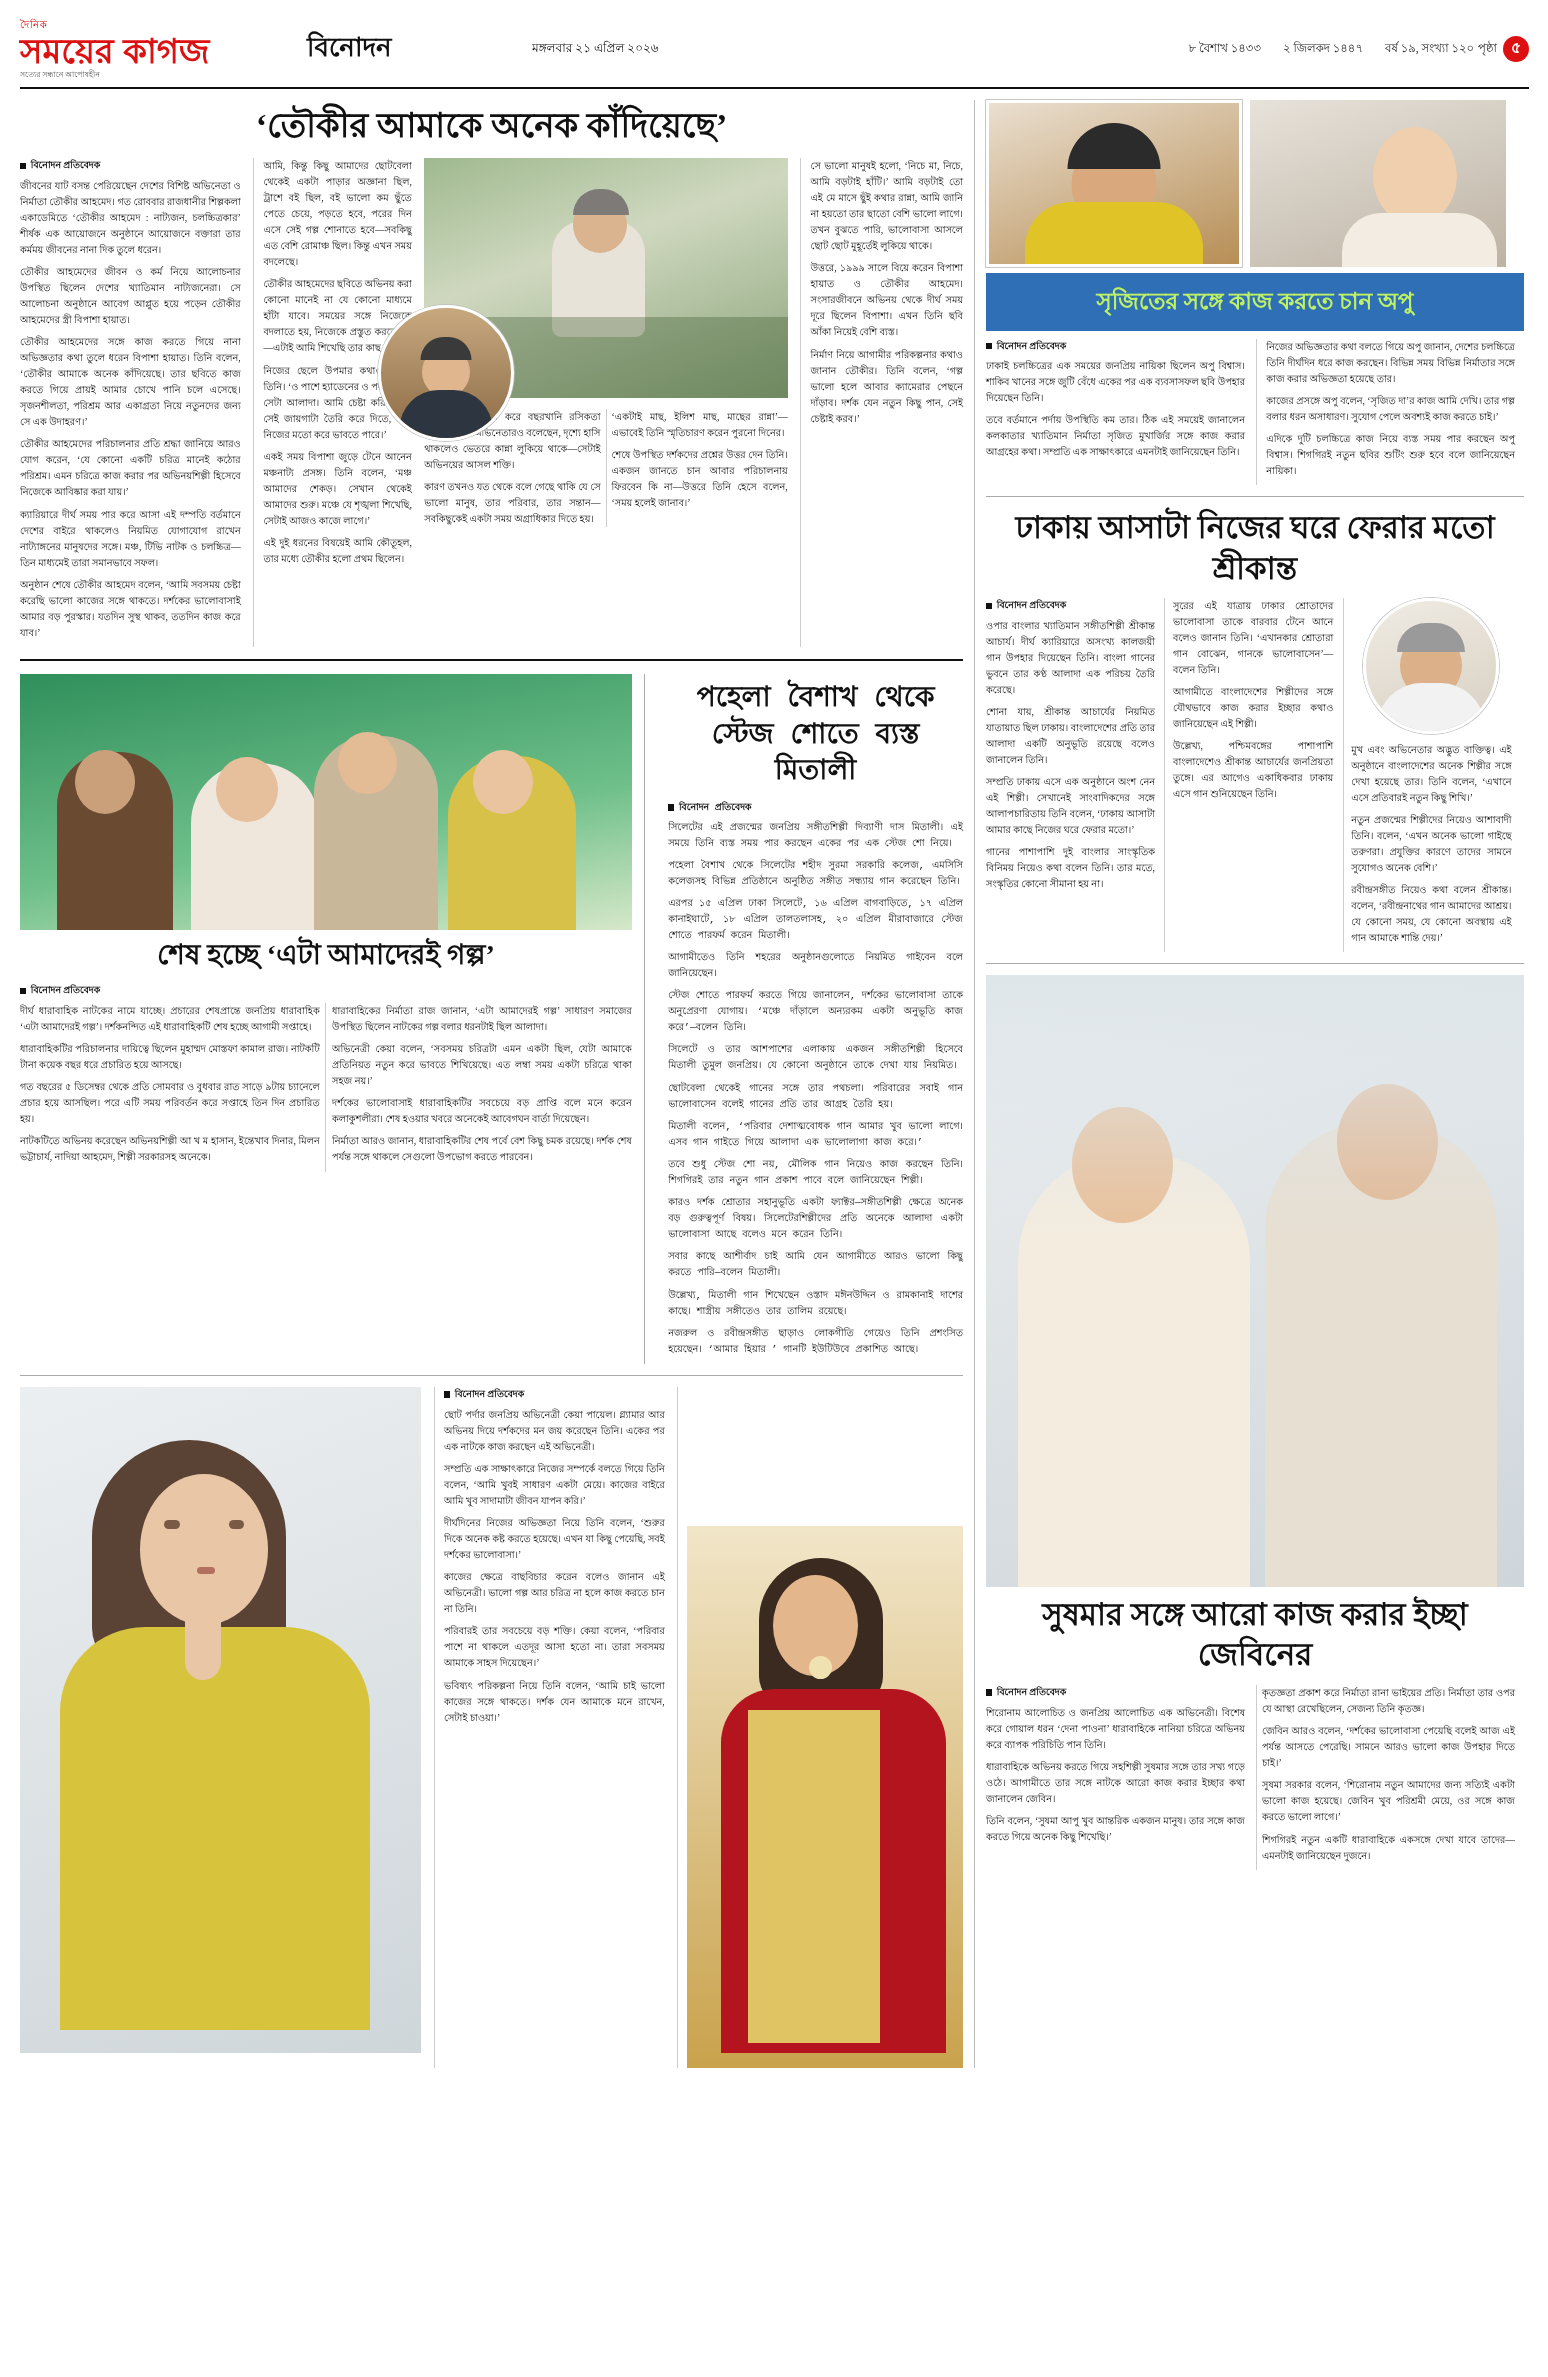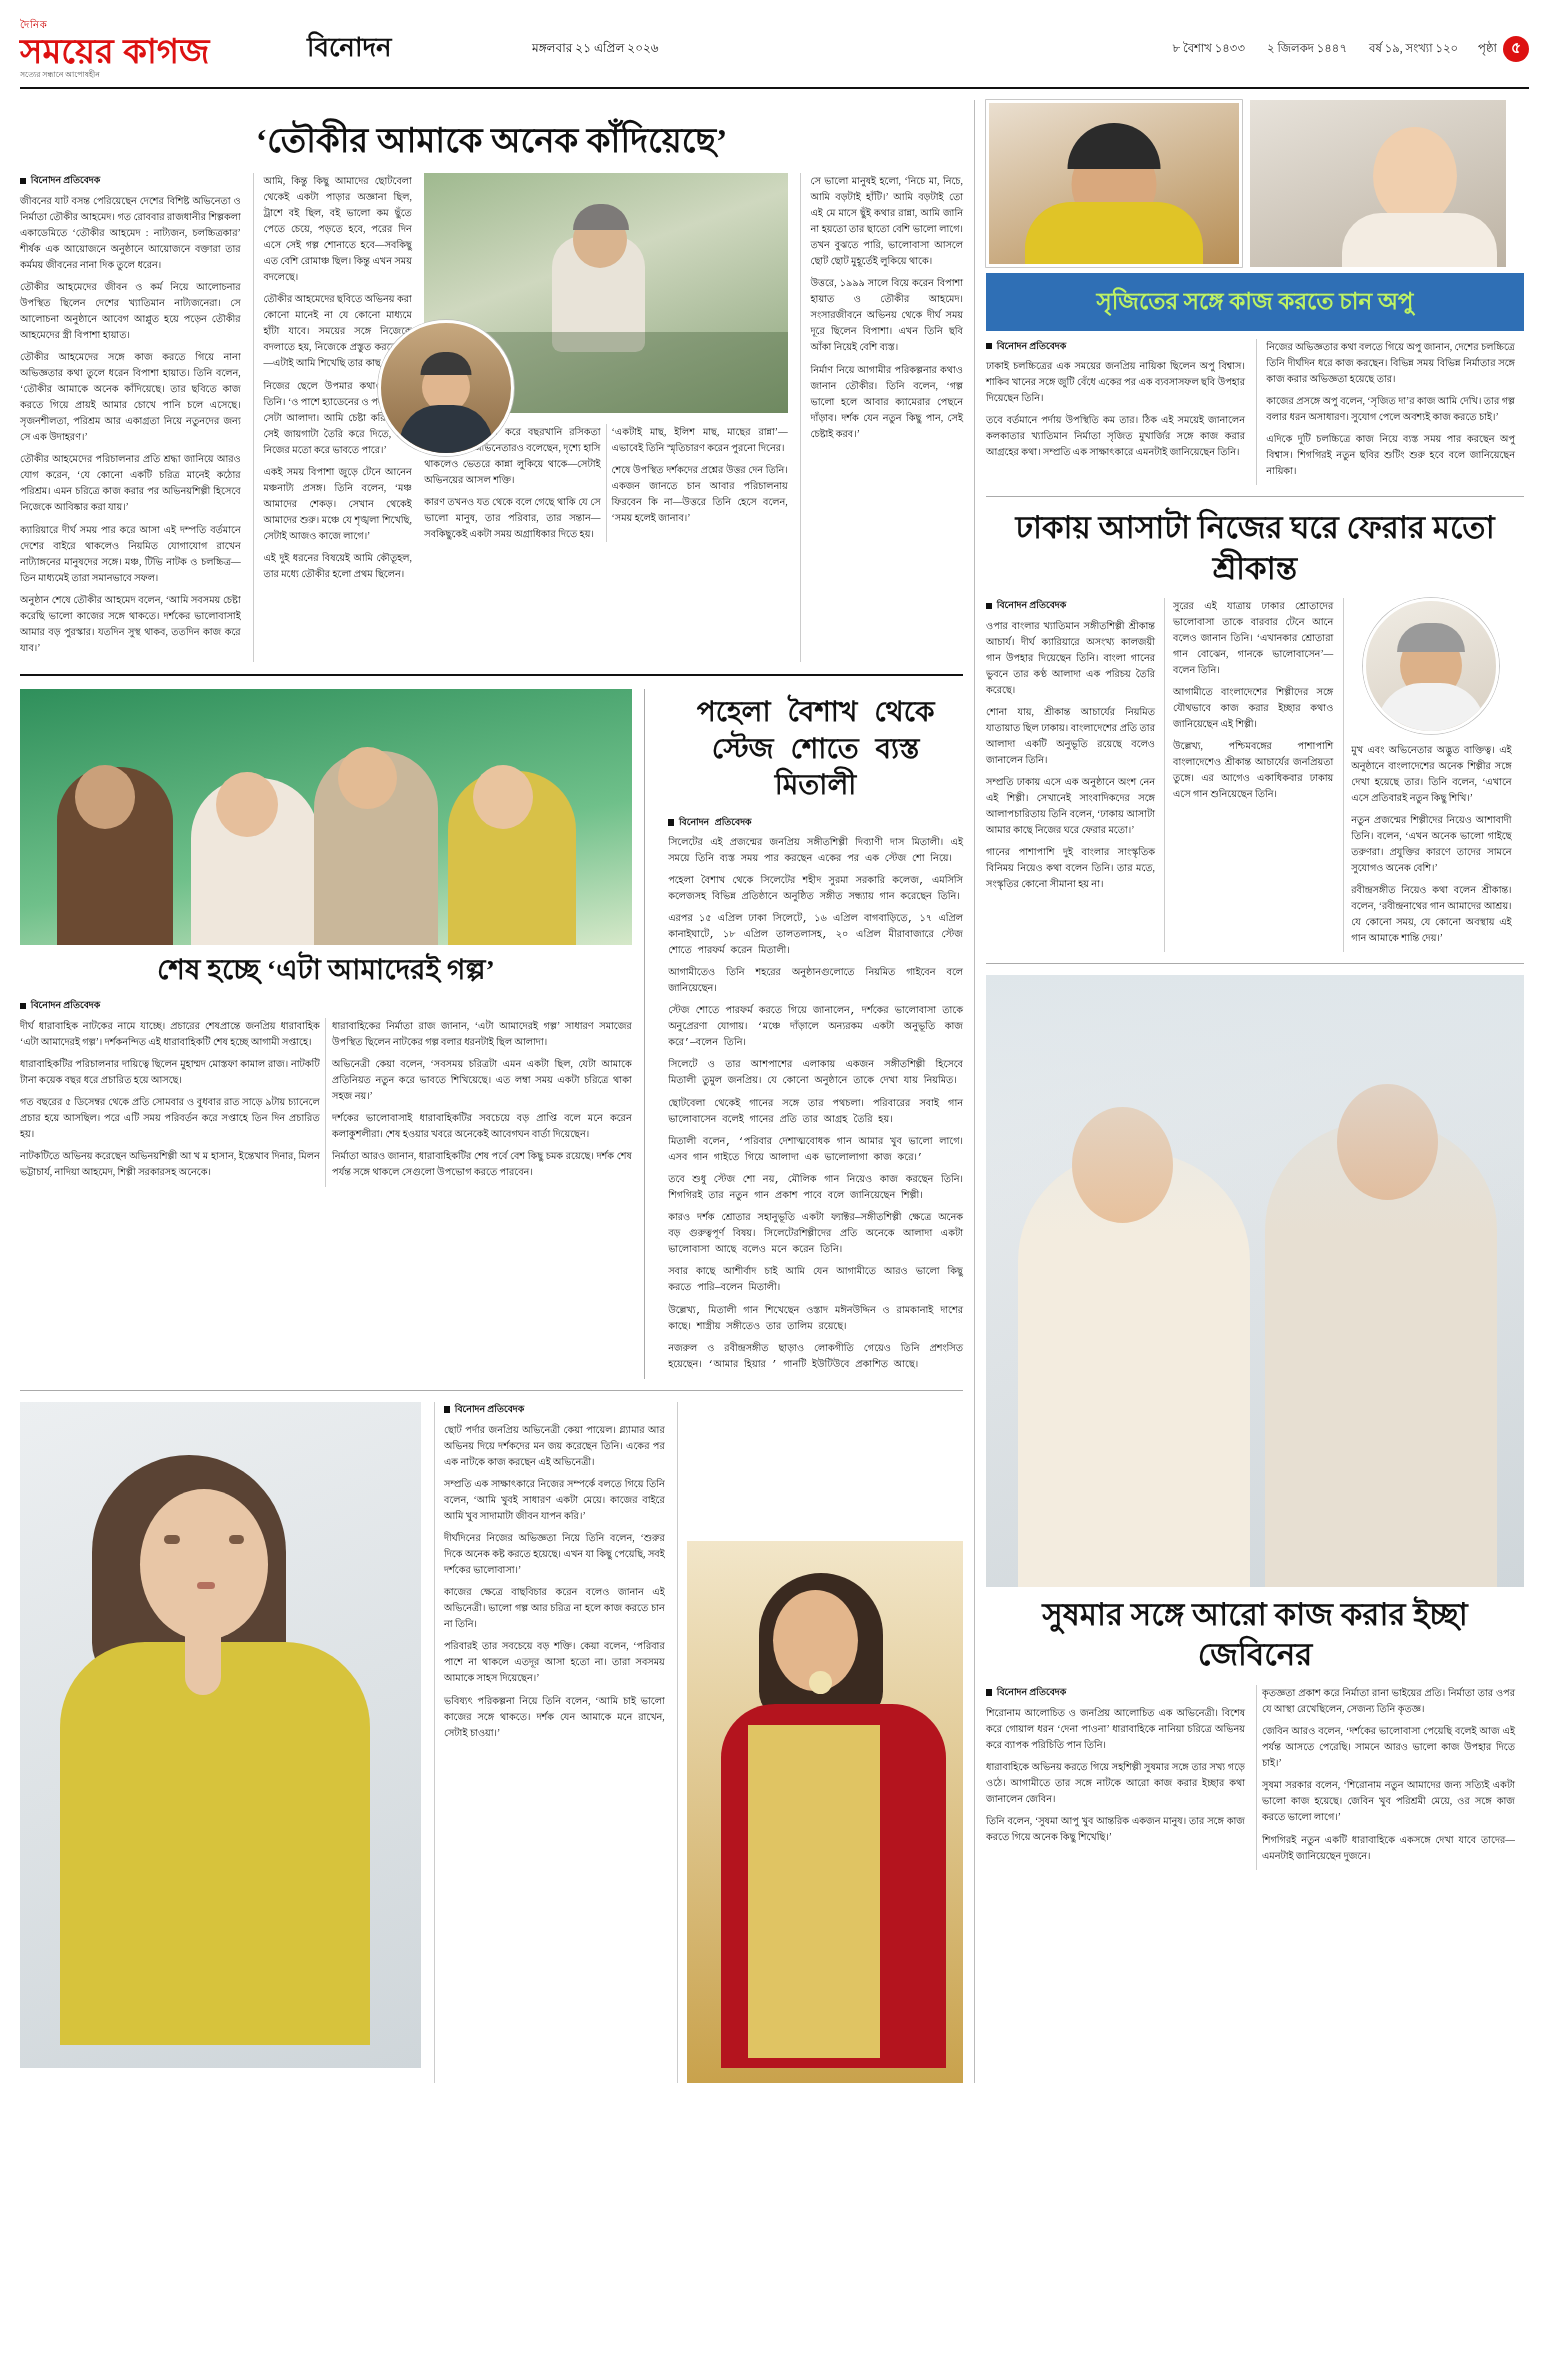--- a/index.html
+++ b/index.html
@@ -14,26 +14,26 @@
 
   
   .masthead { display:flex; align-items:center; border-bottom:2.3px solid #111; padding-bottom:6.2px; }
   .logo-wrap { width:256px; }
   .logo-top { font-size:10px; color:#c00; letter-spacing:0.8px; }
   .logo-main { font-size:34px; font-weight:bold; color:#d11; line-height:1.0; font-family:"Liberation Sans", sans-serif; }
   .logo-sub { font-size:7.7px; color:#555; }
   .section-name { font-size:26px; font-weight:bold; padding-left:31px; width:256px; }
   .masthead-date { flex:1; text-align:left; font-size:12px; font-weight:normal; }
   .masthead-meta { display:flex; gap:22px; font-size:11.6px; color:#222; align-items:center; }
-  .page-no { display:flex; align-items:center; gap:6.2px; font-size:11.6px; margin-left:20px; }
+  .page-no { display:flex; align-items:center; gap:6.2px; font-size:11.6px; margin-left:4px; }
   .page-circle { width:26px; height:26px; border-radius:50%; background:#d11; color:#fff; display:flex; align-items:center; justify-content:center; font-size:15.5px; font-weight:bold; }
 
   
   .content { display:flex; gap:11px; margin-top:11px; }
-  .col-left { width:943px;margin-top:15px; }
+  .col-left { width:943px; }
   .col-right { width:550px; }
 
   .rule-v { border-left:0.8px solid #bbb; }
 
   h1.headline { font-size:34px; font-weight:bold; text-align:center; line-height:1.25; margin:4.6px 0 11px; }
   h2.headline { font-size:28px; font-weight:bold; text-align:center; line-height:1.3; margin:7.7px 0 9.3px; }
 
   .byline { font-size:9.3px; font-weight:bold; margin-bottom:4.6px; display:flex; align-items:center; gap:4.6px; }
   .byline .sq { display:inline-block; width:6.2px; height:6.2px; background:#111; }
   .cols-2 { column-count:2; column-gap:12.4px; column-rule:0.8px solid #ccc; }

